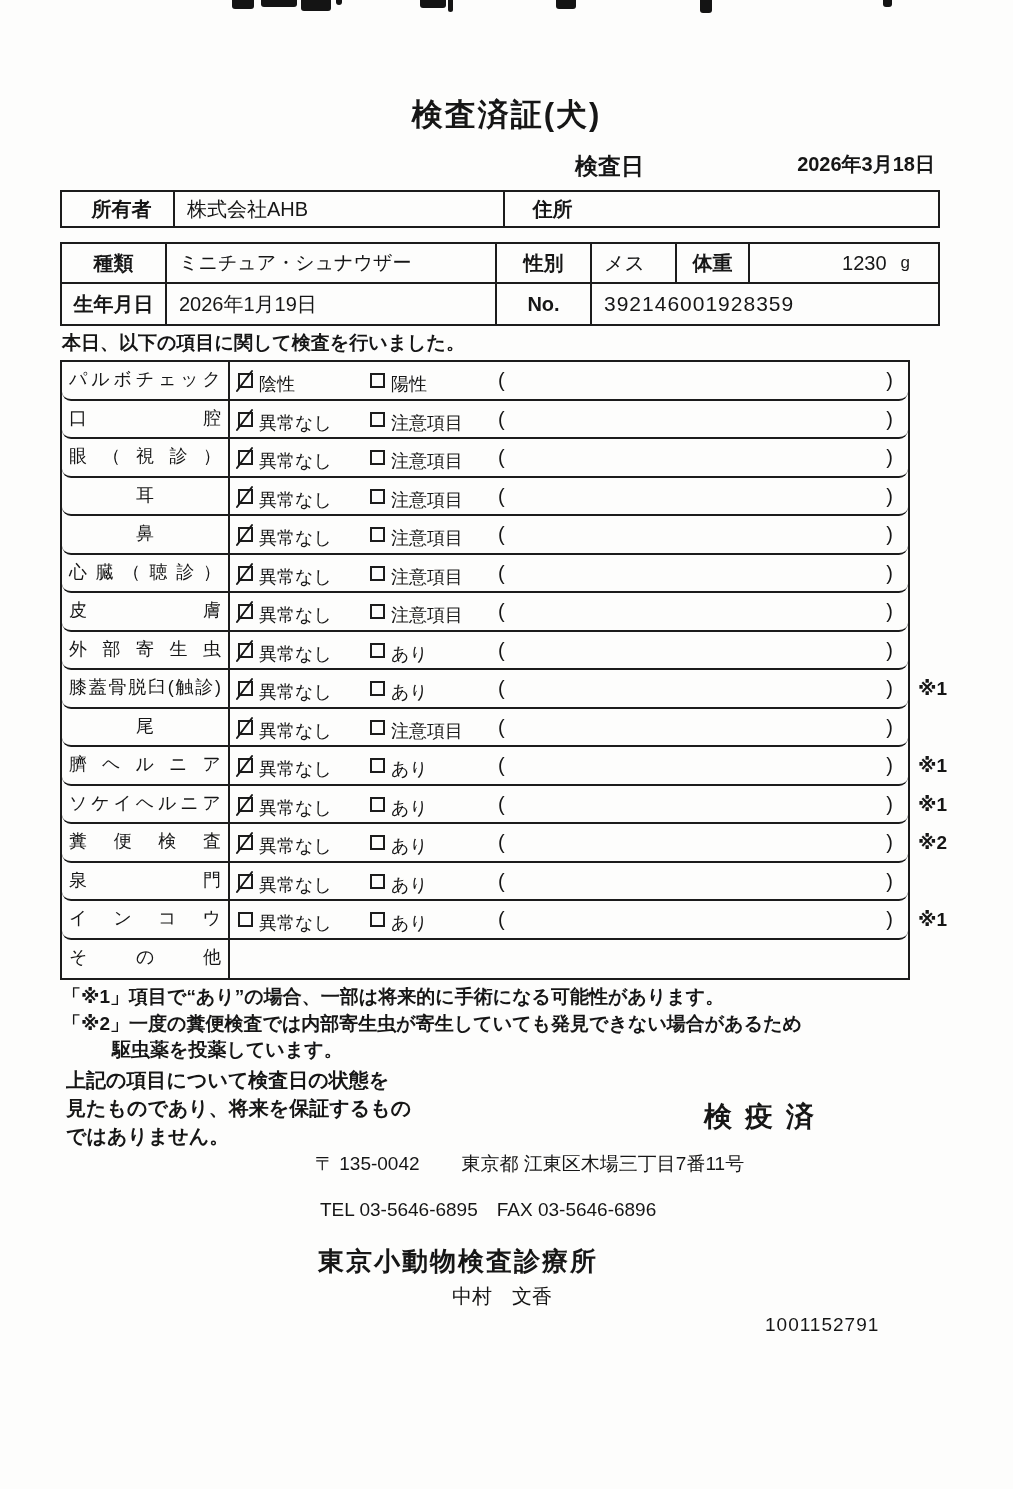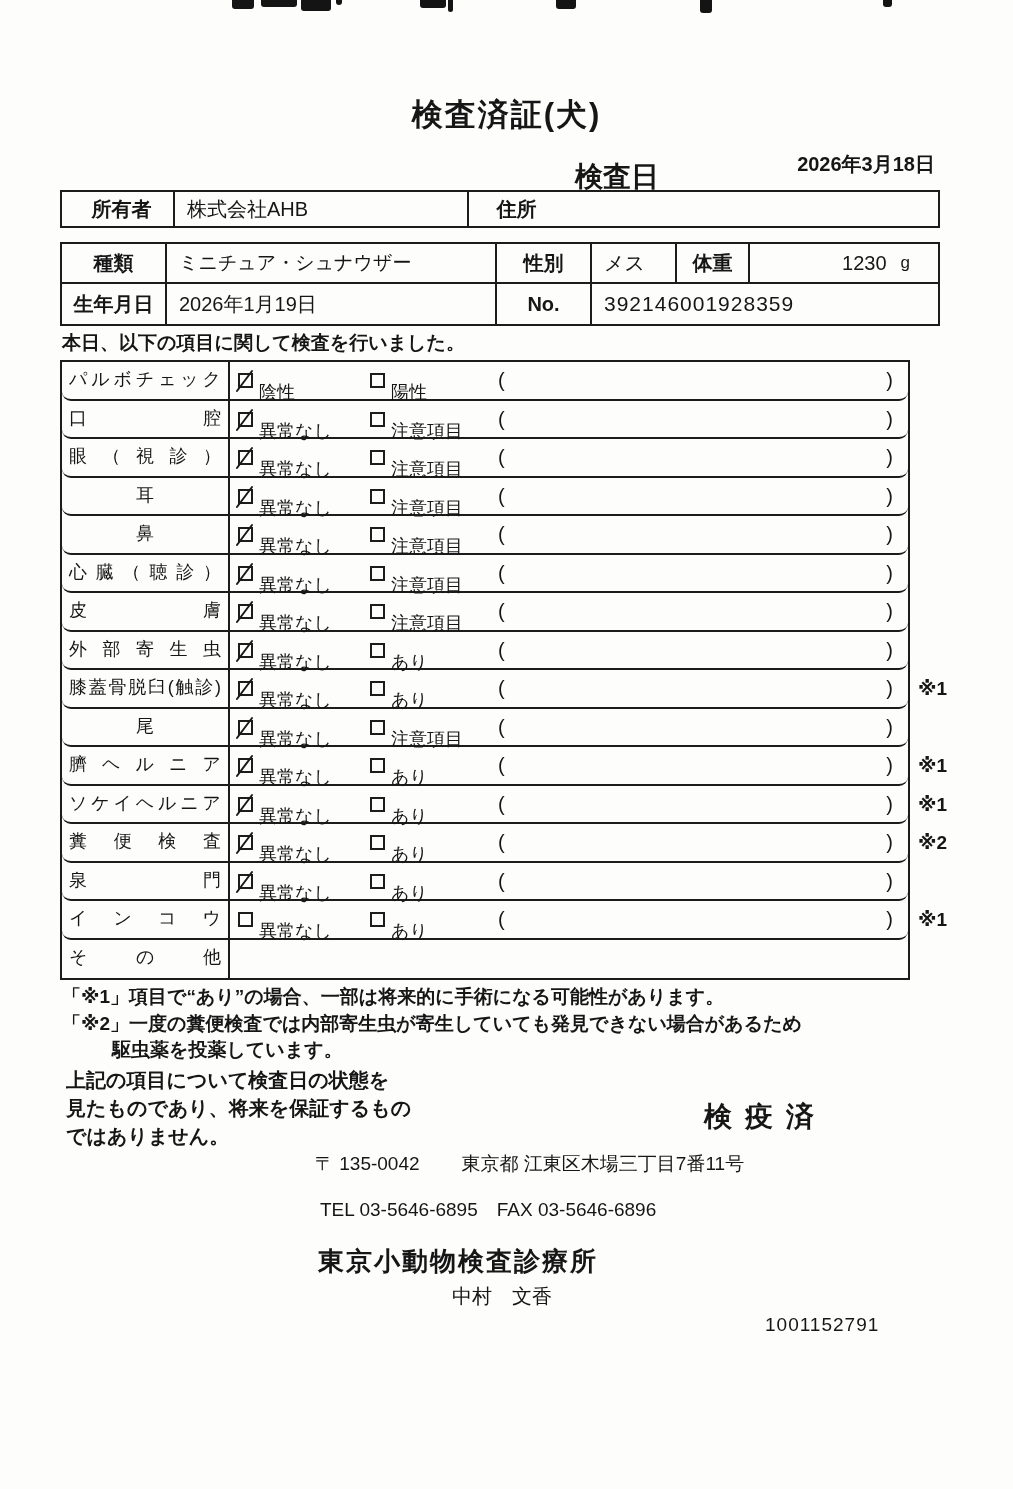--- a/index.html
+++ b/index.html
@@ -8,21 +8,21 @@
   .page {
     position:relative; width:1013px; height:1489px; margin:0 auto;
     background:#fdfdfc; overflow:hidden;
   }
   
   .blob { position:absolute; top:0; background:#141414; border-radius:0 0 3px 3px; }
 
   .title { position:absolute; top:94px; left:0; width:100%; text-align:center;
            font-size:31px; font-weight:600; letter-spacing:2px; }
 
-  .insp-date-label { position:absolute; left:575px; top:151px; font-size:28px; font-weight:600;margin-top:7px; }
+  .insp-date-label { position:absolute; left:575px; top:151px; font-size:23px; font-weight:600; }
   .insp-date-value { position:absolute; right:78px; top:151px; font-size:20px; font-weight:600; }
 
   .tbl { position:absolute; left:60px; border:2px solid #1c1c1c; background:transparent; }
   .trow { display:flex; border-bottom:2px solid #1c1c1c; }
   .trow:last-child { border-bottom:none; }
   .tcell { border-right:2px solid #1c1c1c; display:flex; align-items:center; font-size:20px; }
   .tcell:last-child { border-right:none; }
   .tcell.lab { justify-content:center; font-weight:600; }
   .tcell.val { padding-left:12px; font-weight:500; }
 
@@ -40,21 +40,21 @@
   .irow:last-child { border-bottom:none; }
   .ilabel { width:168px; border-right:2px solid #1c1c1c; padding:0 7px;
             font-size:18px; line-height:35px; white-space:nowrap; overflow:hidden; }
   .ilabel.justify { text-align:justify; text-align-last:justify; }
   .ilabel.center  { text-align:center;  text-align-last:center; }
   .iopts { position:relative; flex:1; }
   .cb { position:absolute; top:11px; width:15px; height:15px; border:2px solid #1c1c1c; }
   .cb.c1 { left:8px; } .cb.c2 { left:140px; }
   .cb.on::after { content:""; position:absolute; left:-9px; top:5px; width:27px; height:2px;
                   background:#191919; border-radius:2px; transform:rotate(-53deg); }
-  .olabel { position:absolute; top:12px; line-height:37px; font-size:18px; font-weight:500; }
+  .olabel { position:absolute; top:4px; line-height:37px; font-size:18px; font-weight:500; }
   .olabel.o1 { left:29px; } .olabel.o2 { left:161px; }
   .paren { position:absolute; top:0; line-height:36px; font-size:20px; }
   .paren.open { left:268px; } .paren.close { right:15px; }
   .inote { position:absolute; left:856px; top:0; line-height:37px; font-size:19px;
            font-weight:600; white-space:nowrap; }
 
   .foot-note1 { position:absolute; left:62px; top:984px;  font-size:19px; font-weight:600; }
   .foot-note2a{ position:absolute; left:62px; top:1011px; font-size:19px; font-weight:600; }
   .foot-note2b{ position:absolute; left:112px;top:1037px; font-size:19px; font-weight:600; }
   .disc1 { position:absolute; left:66px; top:1067px; font-size:20px; font-weight:700; }
@@ -87,21 +87,21 @@
   <div class="blob" style="left:883px;width:9px;height:7px;"></div>
 
   <div class="title">検査済証(犬)</div>
 
   <div class="insp-date-label">検査日</div>
   <div class="insp-date-value">2026年3月18日</div>
 
   <div class="tbl" id="owner-table">
     <div class="trow">
       <div class="tcell lab" style="width:105px;">所有者</div>
-      <div class="tcell val" style="width:294px;">株式会社AHB</div>
+      <div class="tcell val" style="width:330px;">株式会社AHB</div>
       <div class="tcell lab" style="width:95px;">住所</div>
     </div>
   </div>
 
   <div class="tbl" id="pet-table">
     <div class="trow">
       <div class="tcell lab" style="width:105px;">種類</div>
       <div class="tcell val" style="width:330px;font-size:19px;">ミニチュア・シュナウザー</div>
       <div class="tcell lab" style="width:95px;">性別</div>
       <div class="tcell val" style="width:85px;">メス</div>

